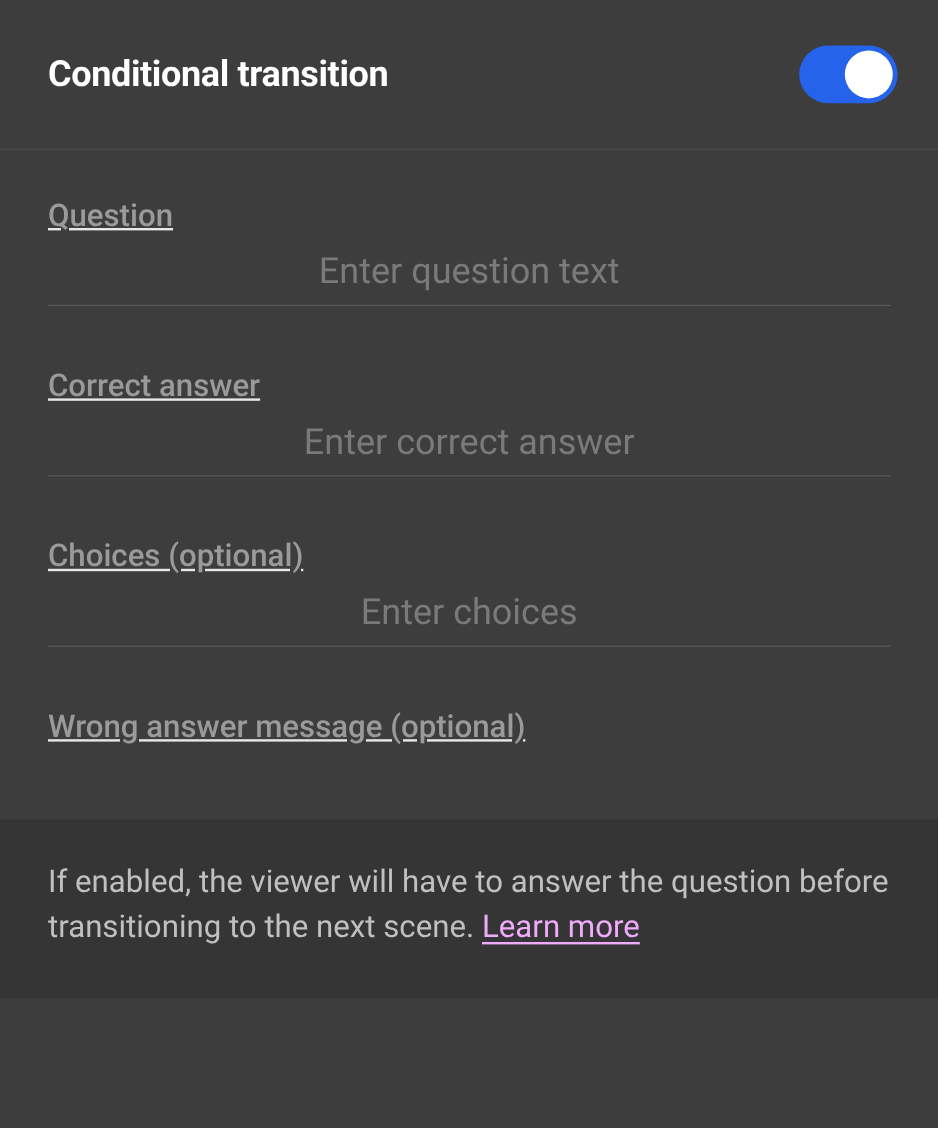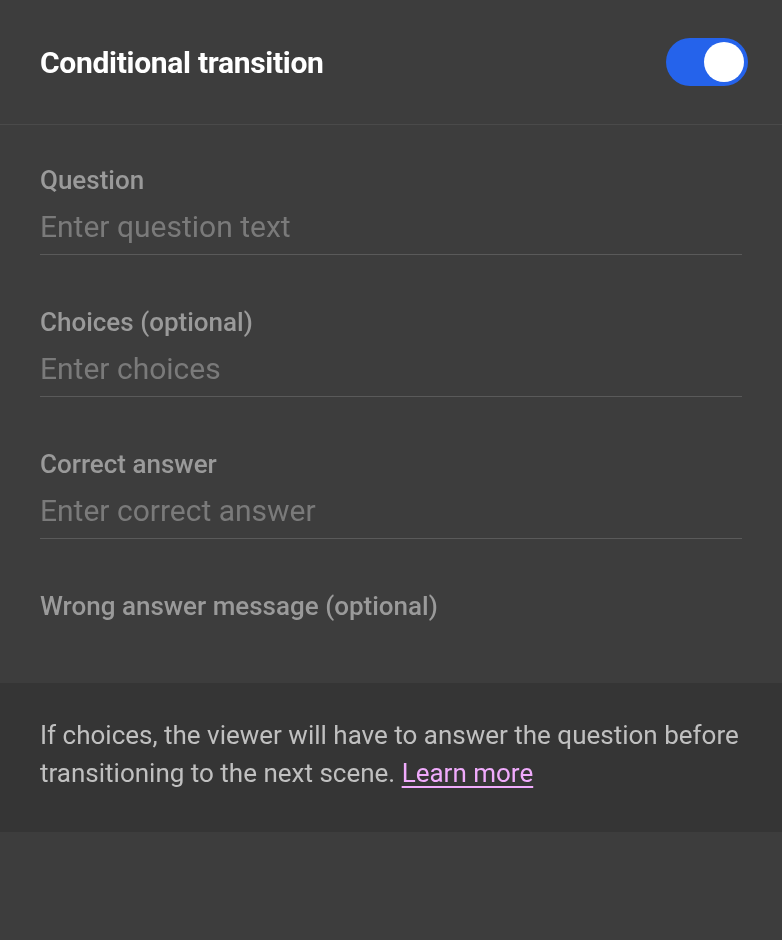--- a/index.html
+++ b/index.html
@@ -43,20 +43,21 @@
       width: 40px;
       height: 40px;
       background: #ffffff;
       border-radius: 50%;
     }
     .form-section {
       padding: 40px 40px 50px 40px;
     }
     .field {
       margin-bottom: 52px;
+      text-decoration: underline;
     }
     .field:last-child {
       margin-bottom: 12px;
     }
     .field-label {
       display: block;
       font-size: 26px;
       font-weight: 500;
       color: #9a9a9a;
       margin-bottom: 8px;
@@ -65,20 +66,21 @@
       width: 100%;
       background: transparent;
       border: none;
       border-bottom: 1px solid #5a5a5a;
       font-size: 30px;
       font-weight: 400;
       color: #e8e8e8;
       padding: 6px 0 10px 0;
       outline: none;
       font-family: inherit;
+      text-align: center;
     }
     .field-input::placeholder {
       color: #7a7a7a;
       font-weight: 400;
     }
     .footer {
       background: #353535;
       padding: 34px 40px 40px 40px;
     }
     .footer-text {
@@ -106,32 +108,32 @@
 </div>
 
 <div class="form-section">
 
   <div class="field">
     <label class="field-label">Question</label>
     <input class="field-input" type="text" placeholder="Enter question text" style="">
   </div>
 
   <div class="field">
-    <label class="field-label">Choices (optional)</label>
-    <input class="field-input" type="text" placeholder="Enter choices" style="">
+    <label class="field-label">Correct answer</label>
+    <input class="field-input" type="text" placeholder="Enter correct answer" style="">
   </div>
 
   <div class="field">
-    <label class="field-label">Correct answer</label>
-    <input class="field-input" type="text" placeholder="Enter correct answer" style="">
+    <label class="field-label">Choices (optional)</label>
+    <input class="field-input" type="text" placeholder="Enter choices" style="">
   </div>
 
   <div class="field">
     <label class="field-label">Wrong answer message (optional)</label>
   </div>
 
 </div>
 
 <div class="footer">
   <div class="footer-text">
-    <span>If choices, the viewer will have to answer the question before transitioning to the next scene. </span><span class="learn-more">Learn more</span>
+    <span>If enabled, the viewer will have to answer the question before transitioning to the next scene. </span><span class="learn-more">Learn more</span>
   </div>
 </div>
 
 </body></html>

